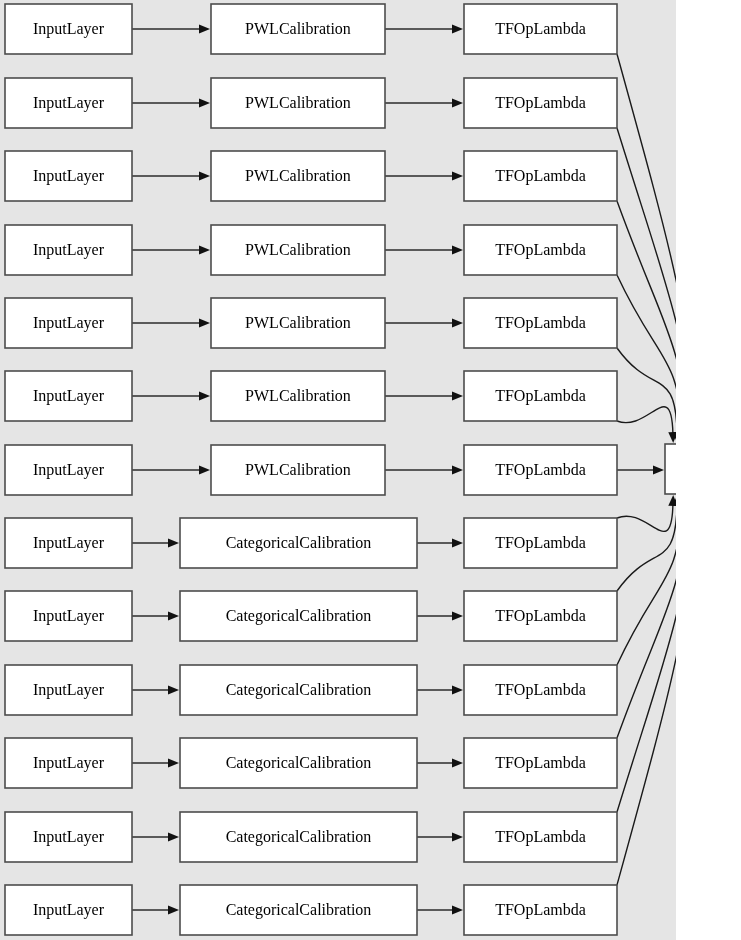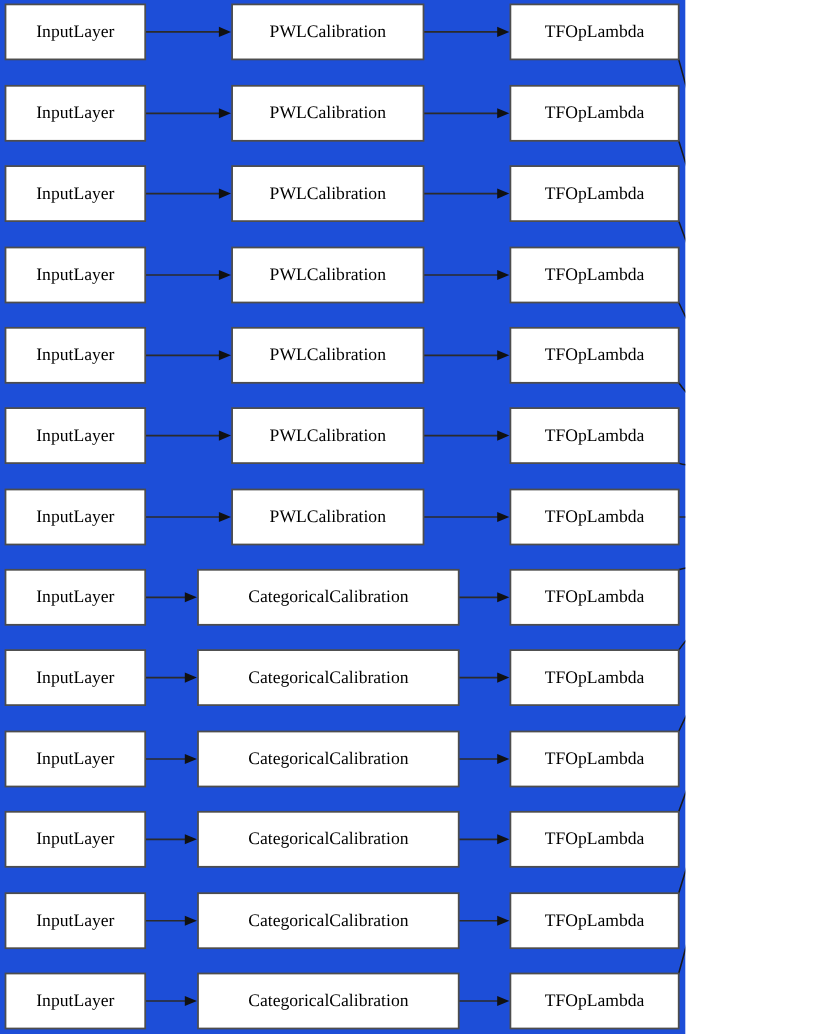--- a/index.html
+++ b/index.html
@@ -5,23 +5,23 @@
   html, body {
     margin: 0;
     padding: 0;
     background: #ffffff;
   }
   body {
     font-family: "Liberation Serif", "DejaVu Serif", serif;
   }
   #graph-canvas {
     position: relative;
-    width: 623px;
+    width: 676px;
     height: 940px;
-    background: #1d4ed8;
+    background: #e5e5e5;
     overflow: hidden;
   }
   #graph-svg {
     position: absolute;
     top: 0;
     left: 0;
     width: 741px;
     height: 940px;
   }
   .node-box {

